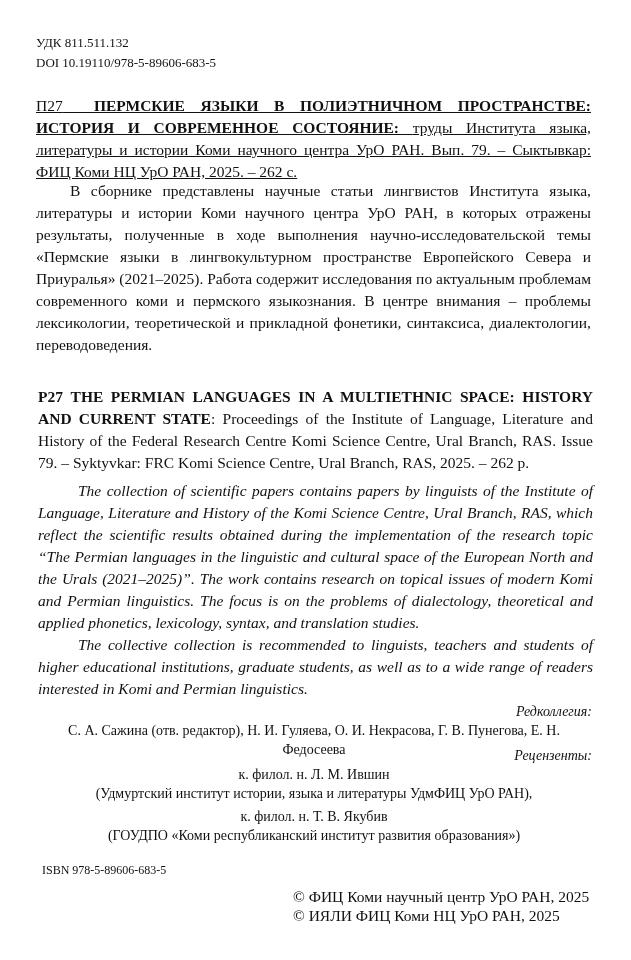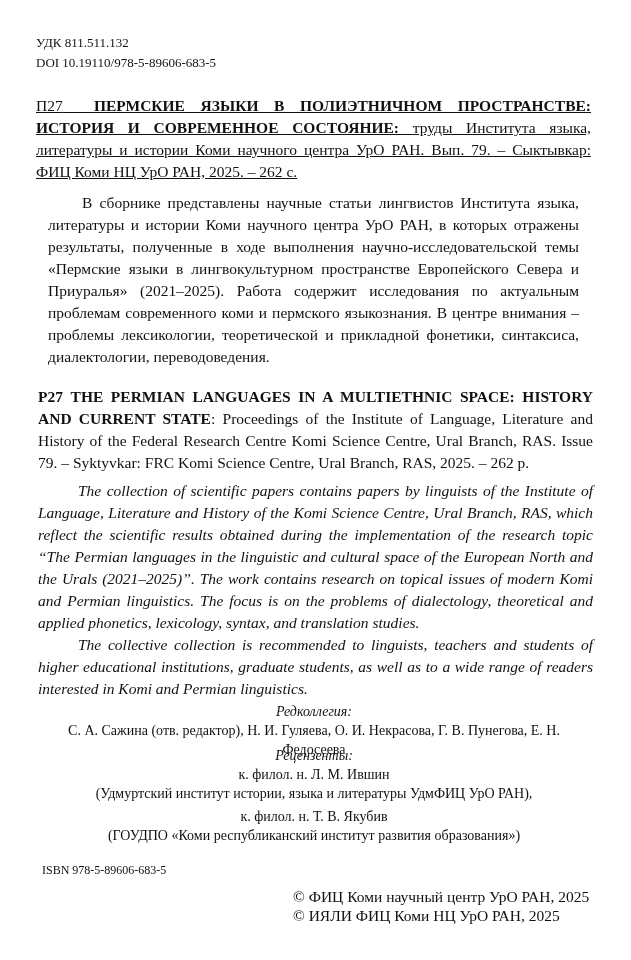--- a/index.html
+++ b/index.html
@@ -7,31 +7,31 @@
     width: 631px; height: 960px; position: relative; overflow: hidden;
     font-family: "Liberation Serif", serif; color: #111111;
   }
   .abs { position: absolute; }
   .meta { left: 36px; font-size: 13px; line-height: 20px; }
   #udk { top: 33px; }
   #doi { top: 53px; }
 
   .block { left: 36px; width: 555px; font-size: 15.5px; line-height: 22px; text-align: justify; }
   .bold { font-weight: bold; }
-  .indent { text-indent: 34px; margin: 12px; }
+  .indent { text-indent: 34px; margin: 0; }
   .indent-en { text-indent: 40px; margin: 0; font-style: italic; }
   p { margin: 0; }
 
   #ru-biblio { top: 95px; text-decoration: underline; }
   #ru-abstract { top: 180px; }
   #en-biblio { top: 386px; left: 38px; }
   #en-abstract { top: 480px; left: 38px; }
 
   .centered { left: 36px; width: 556px; text-align: center; font-size: 14px; line-height: 19px; }
-  .italic { font-style: italic; }
+  .italic { font-style: italic; text-align: right; }
   #ed-label { top: 702px; }
   #ed-list { top: 721px; }
   #rev-label { top: 746px; }
   #rev-1 { top: 765px; }
   #rev-1-aff { top: 784px; }
   #rev-2 { top: 807px; }
   #rev-2-aff { top: 826px; }
 
   #isbn { left: 42px; top: 860px; font-size: 12px; line-height: 20px; }
   .copy { left: 293px; font-size: 15.5px; line-height: 20px; }

